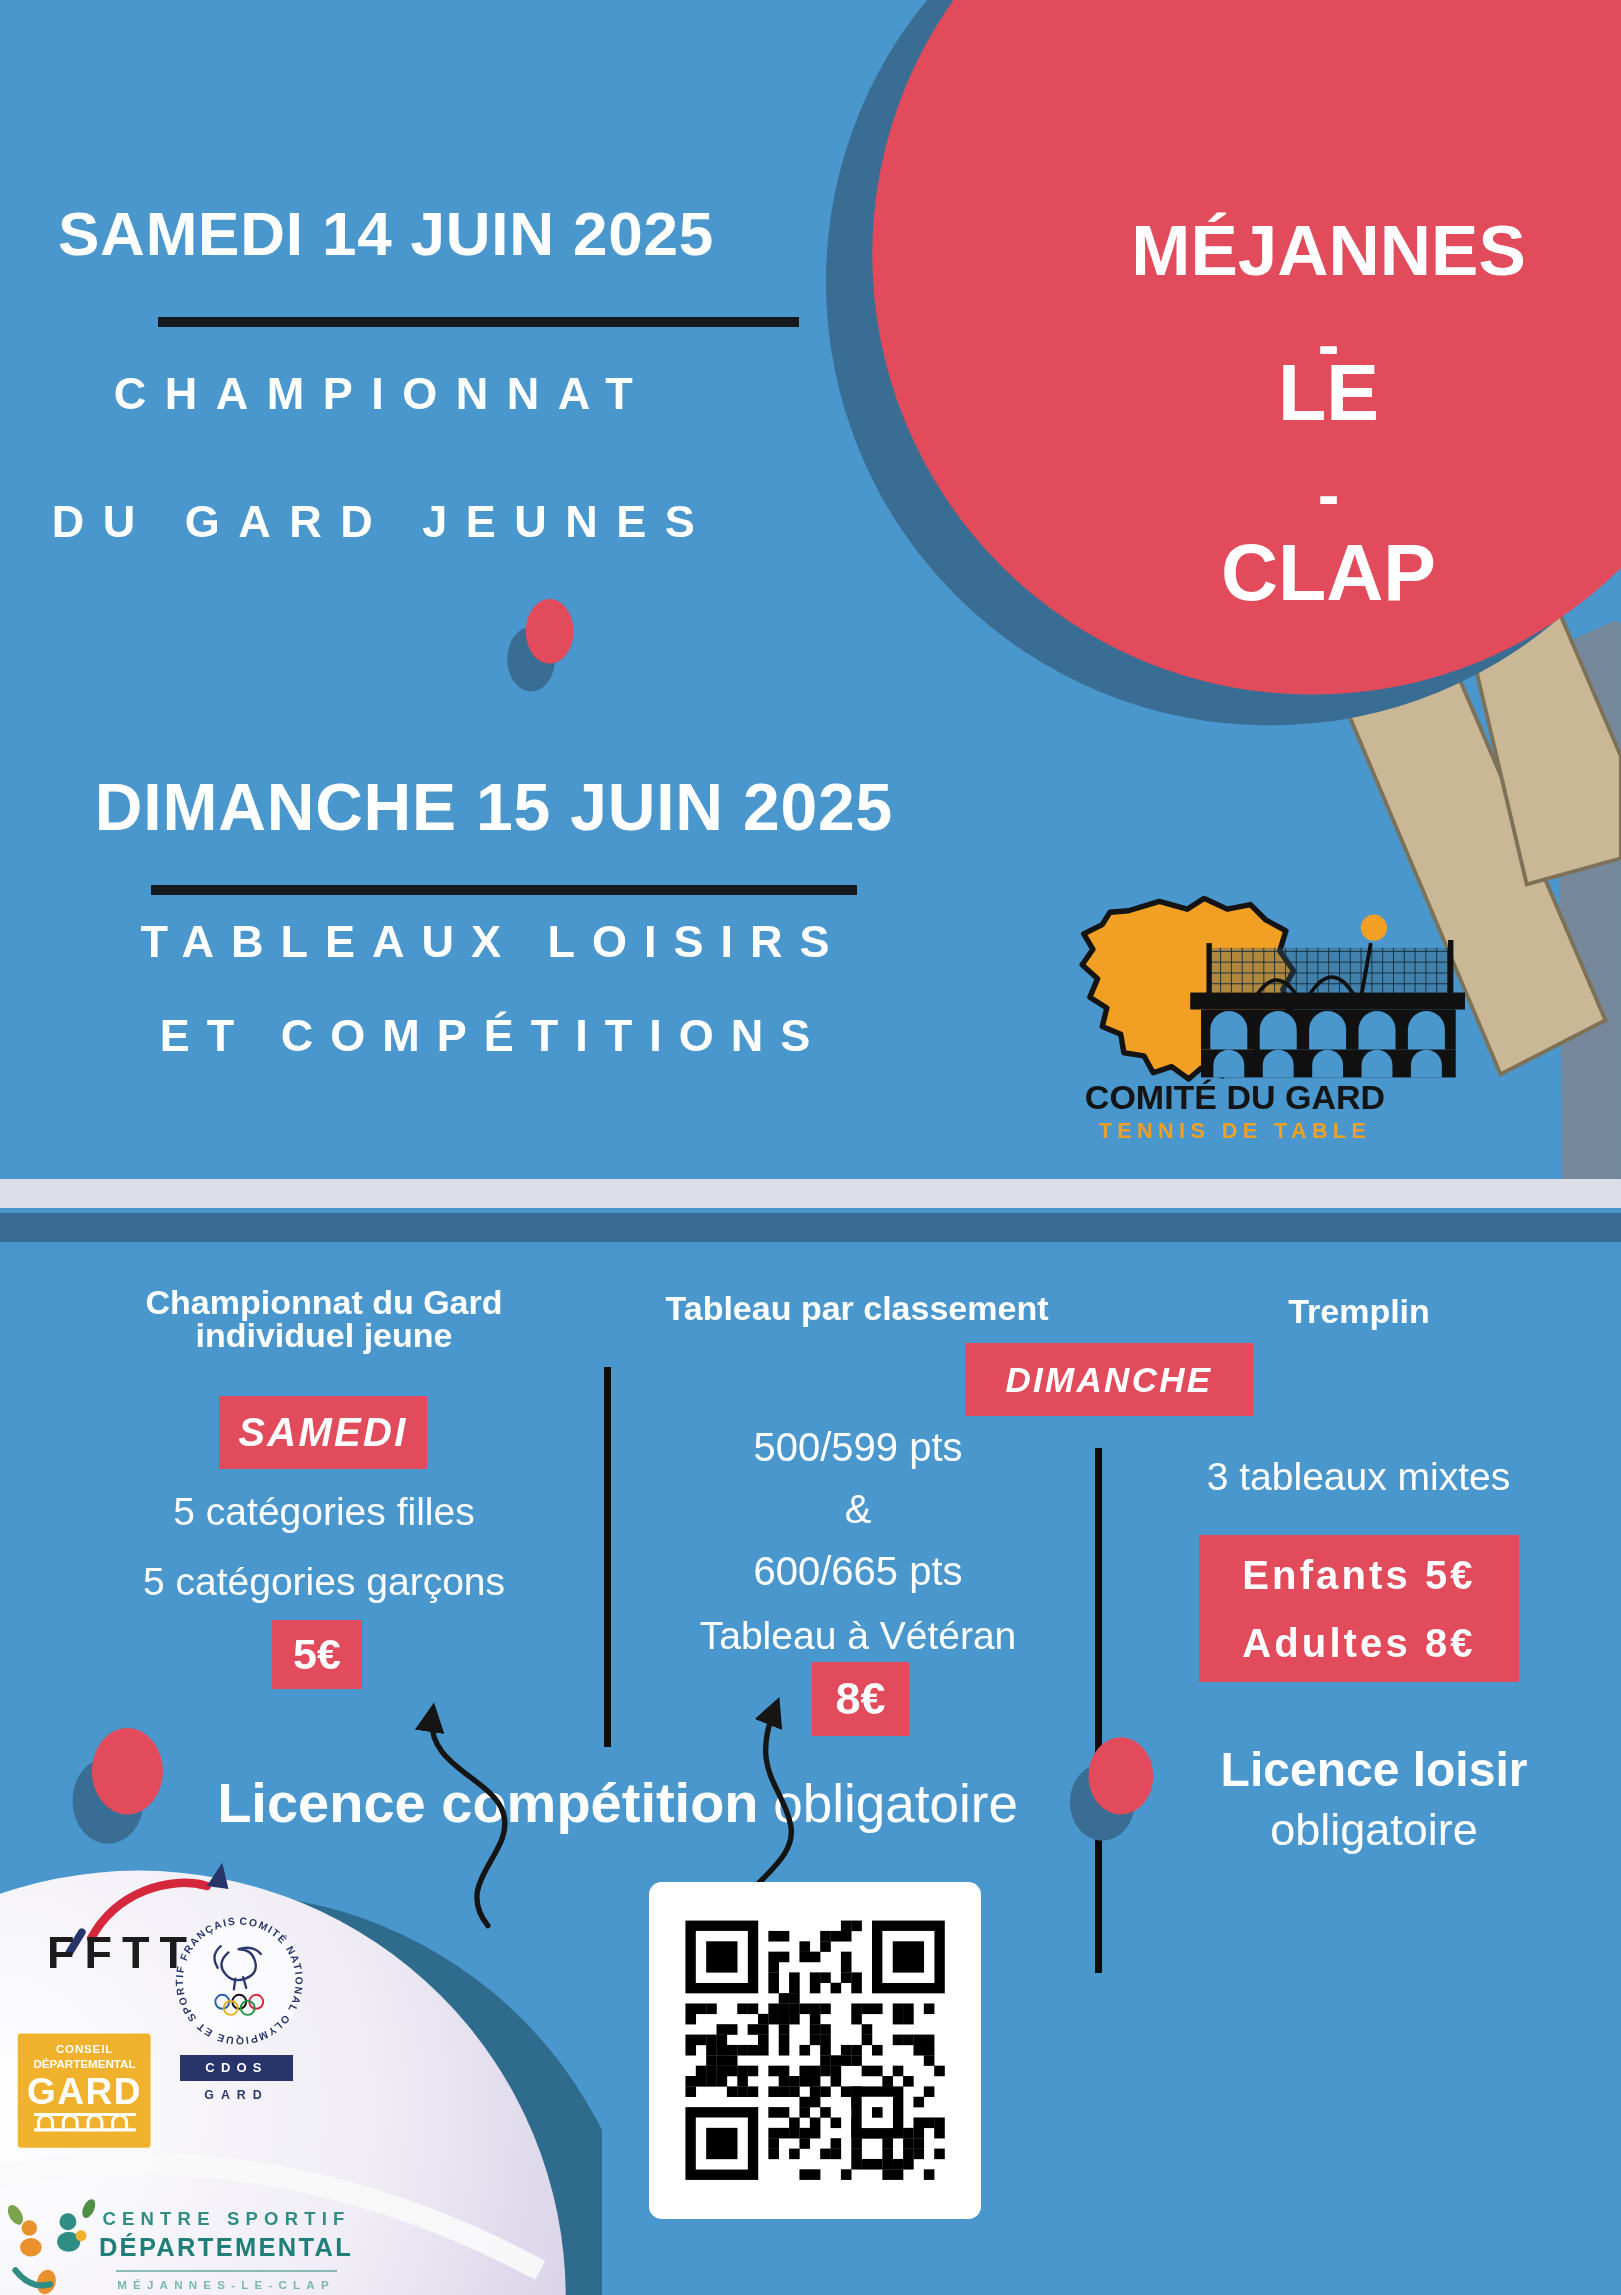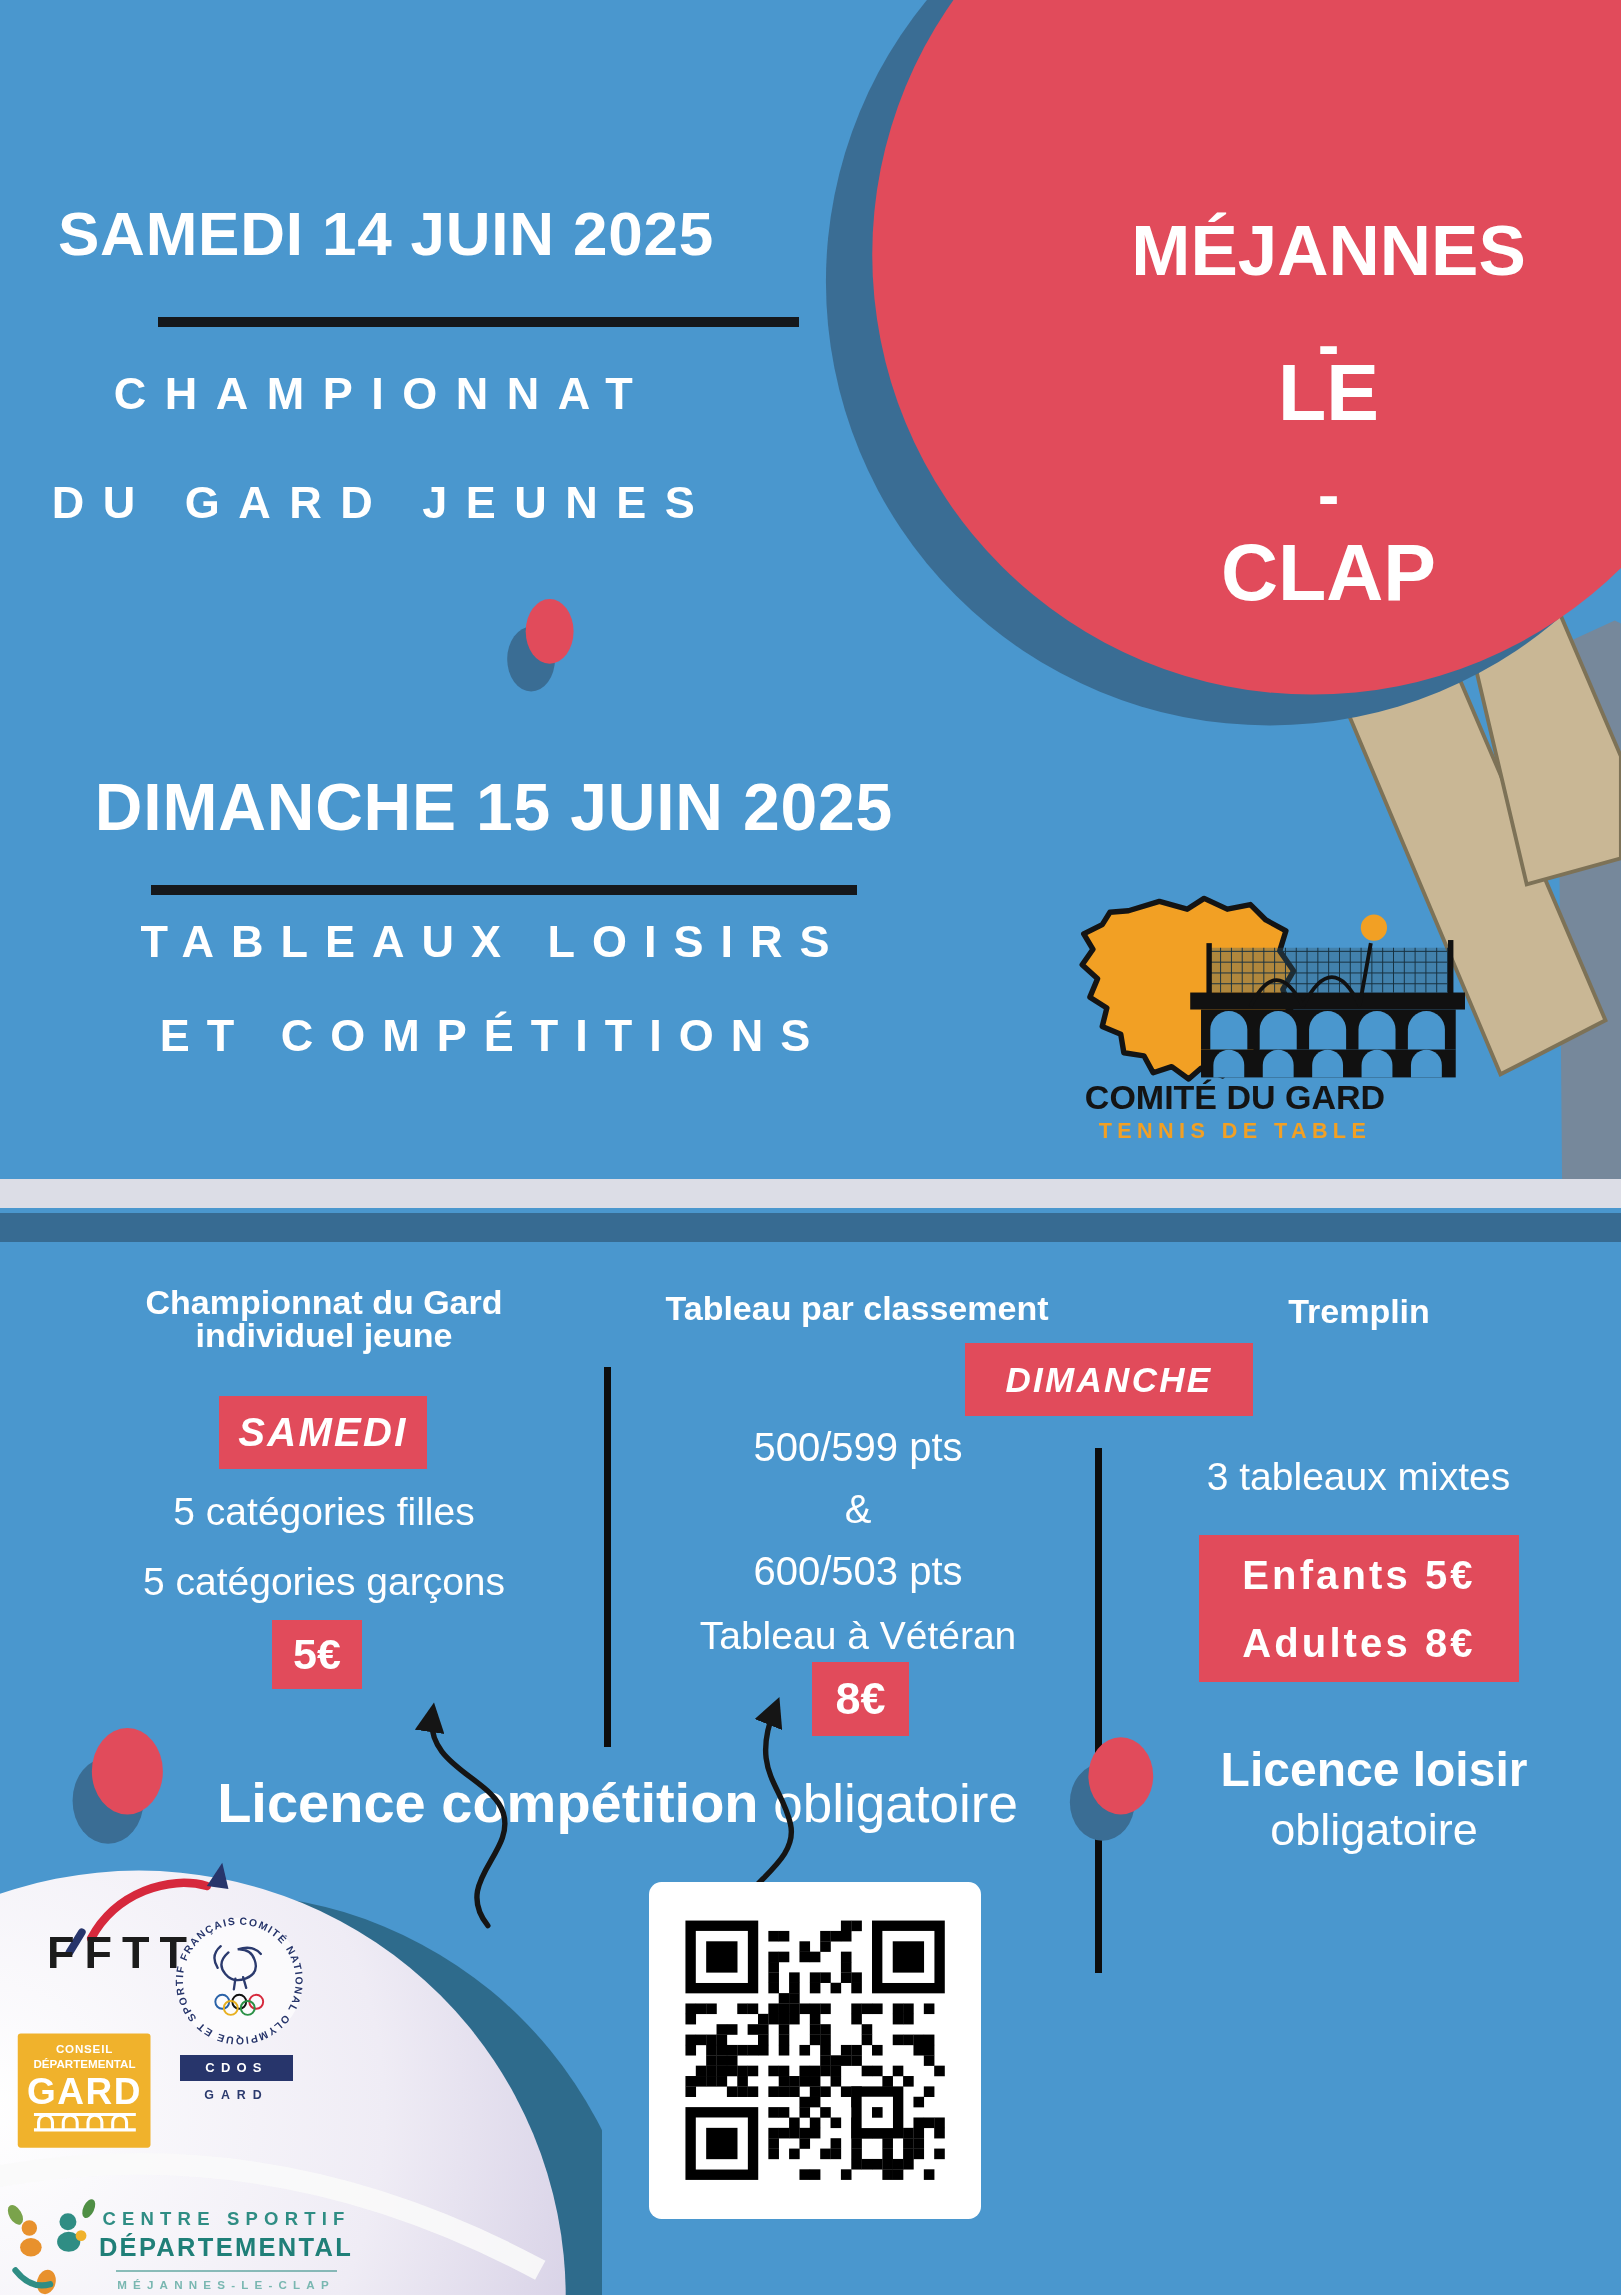--- a/index.html
+++ b/index.html
@@ -9,21 +9,21 @@
   .t{position:absolute;color:#ffffff;text-align:center;white-space:nowrap;}
   .rule{position:absolute;background:#15181c;height:10px;}
   .badge{position:absolute;background:#e14b5b;color:#fff;display:flex;
          align-items:center;justify-content:center;font-weight:800;}
   .badge.it{font-style:italic;letter-spacing:2.3px;}
   .vdiv{position:absolute;width:7px;background:#0d0d0d;}
   
   .date1{left:0;top:198px;width:772px;font-size:62px;font-weight:800;letter-spacing:0.8px;}
   .rule1{left:158px;top:317px;width:641px;}
   .ev1a{left:35px;top:368px;width:695px;font-size:45px;font-weight:700;letter-spacing:18.5px;}
-  .ev1b{left:35px;top:477px;width:695px;font-size:45px;font-weight:700;letter-spacing:18.5px;}
+  .ev1b{left:35px;top:496px;width:695px;font-size:45px;font-weight:700;letter-spacing:18.5px;}
   .date2{left:15.4px;top:769px;width:957px;font-size:66px;font-weight:800;letter-spacing:0.8px;}
   .rule2{left:151px;top:885px;width:706px;}
   .ev2a{left:69px;top:916px;width:849px;font-size:45px;font-weight:700;letter-spacing:17px;}
   .ev2b{left:69px;top:1010px;width:849px;font-size:45px;font-weight:700;letter-spacing:17px;}
   
   .mj{left:1035px;width:587px;font-weight:800;}
   .mj1{top:210px;font-size:71px;}
   .mjd1{top:307px;font-size:65px;}
   .mj2{top:347px;font-size:79px;}
   .mjd2{top:457px;font-size:65px;}
@@ -152,21 +152,21 @@
   <div class="t c1t2">individuel jeune</div>
   <div class="badge it bsam">SAMEDI</div>
   <div class="t c1i1">5 catégories filles</div>
   <div class="t c1i2">5 catégories garçons</div>
   <div class="badge b5">5€</div>
 
   <div class="t c2t">Tableau par classement</div>
   <div class="badge it bdim">DIMANCHE</div>
   <div class="t c2i1">500/599 pts</div>
   <div class="t c2i2">&amp;</div>
-  <div class="t c2i3">600/503 pts</div>
+  <div class="t c2i3">600/665 pts</div>
   <div class="t c2i4">Tableau à Vétéran</div>
   <div class="badge b8">8€</div>
 
   <div class="t c3t">Tremplin</div>
   <div class="t c3i1">3 tableaux mixtes</div>
   <div class="badge benf">
     <div>Enfants 5€</div>
     <div>Adultes 8€</div>
   </div>
   <div class="t c3l1">Licence loisir</div>

